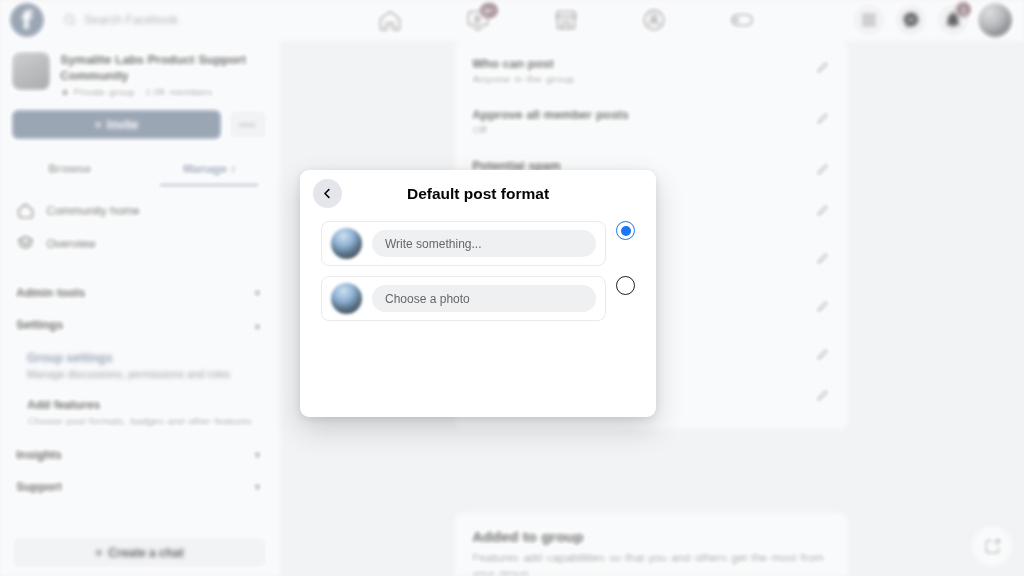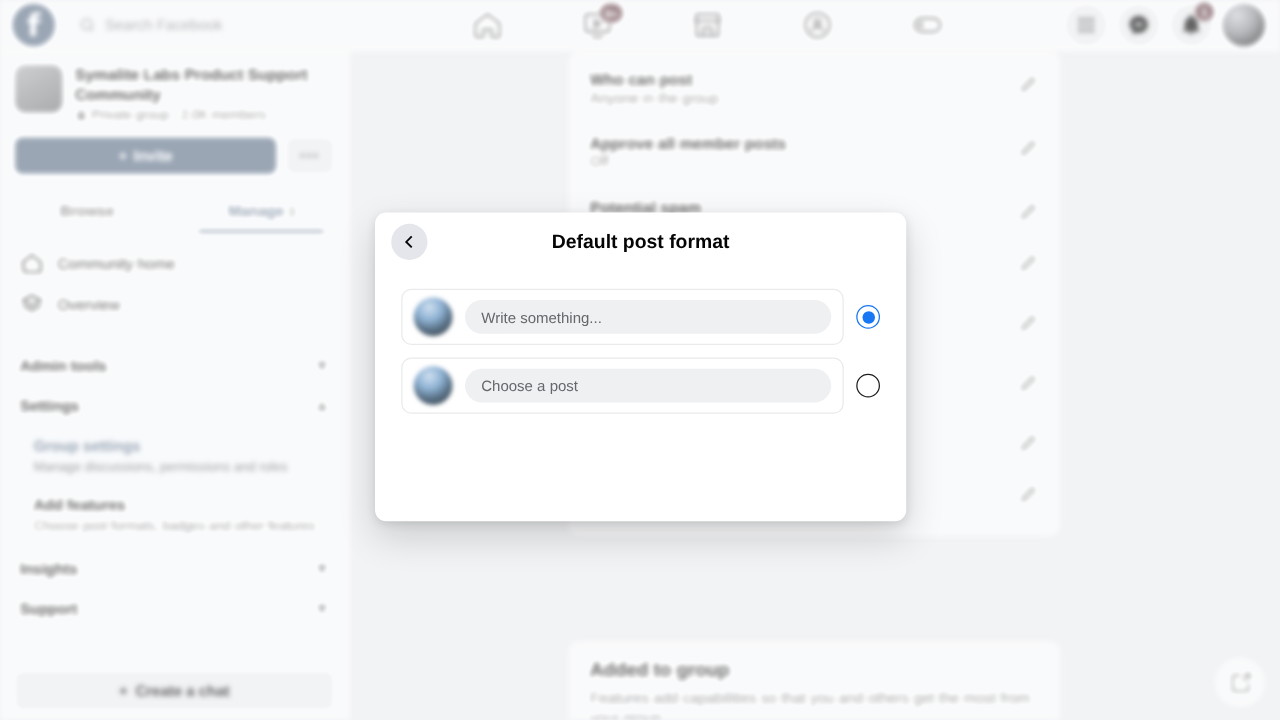--- a/index.html
+++ b/index.html
@@ -162,40 +162,40 @@
     position: absolute; right: 12px; bottom: 10px;
     width: 40px; height: 40px; border-radius: 50%;
     background: #ffffff; border: 1px solid #e1e3e6;
     display: flex; align-items: center; justify-content: center;
     color: #65676b;
   }
   .compose-fab svg { width: 19px; height: 19px; }
 
   
   .modal {
-    position: absolute; left: 300px; top: 170px; width: 425px; height: 247px;
+    position: absolute; left: 300px; top: 170px; width: 356px; height: 247px;
     background: #ffffff; border-radius: 9px;
     box-shadow: 0 12px 30px rgba(0,0,0,0.16), 0 2px 8px rgba(0,0,0,0.10);
     overflow: hidden;
   }
   .modal-head {
     height: 47px; position: relative;
     display: flex; align-items: center; justify-content: center;
   }
   .back-btn {
     position: absolute; left: 13px; top: 9px;
     width: 29px; height: 29px; border-radius: 50%; background: #e4e6eb;
     display: flex; align-items: center; justify-content: center; color: #050505;
   }
   .back-btn svg { width: 15px; height: 15px; }
   .modal-title { font-size: 15.5px; font-weight: bold; color: #050505; }
 
   .modal-body { padding: 4px 21px 0 21px; }
   .opt-row {
-    display: flex; align-items: center; gap: 10px; margin-bottom: 10px; margin-top: 10px;
+    display: flex; gap: 10px; margin-bottom: 10px;
   }
   .opt-card {
     flex: 1; display: flex; align-items: center; gap: 10px;
     background: #ffffff; border: 1px solid #e9eaec; border-radius: 8px;
     padding: 6px 9px;
   }
   .opt-avatar {
     width: 31px; height: 31px; border-radius: 50%; flex: none;
     background: radial-gradient(circle at 40% 26%, #cfe0f0 0%, #8fb2d4 34%, #5b7388 60%, #33393f 100%);
     filter: blur(1.6px);
@@ -528,21 +528,21 @@
         <div class="opt-card">
           <div class="opt-avatar"></div>
           <div class="opt-pill">Write something...</div>
         </div>
         <div class="radio on"></div>
       </div>
 
       <div class="opt-row">
         <div class="opt-card">
           <div class="opt-avatar"></div>
-          <div class="opt-pill">Choose a post</div>
+          <div class="opt-pill">Choose a photo</div>
         </div>
         <div class="radio"></div>
       </div>
 
 
     </div>
   </div>
 
 </div>
 

